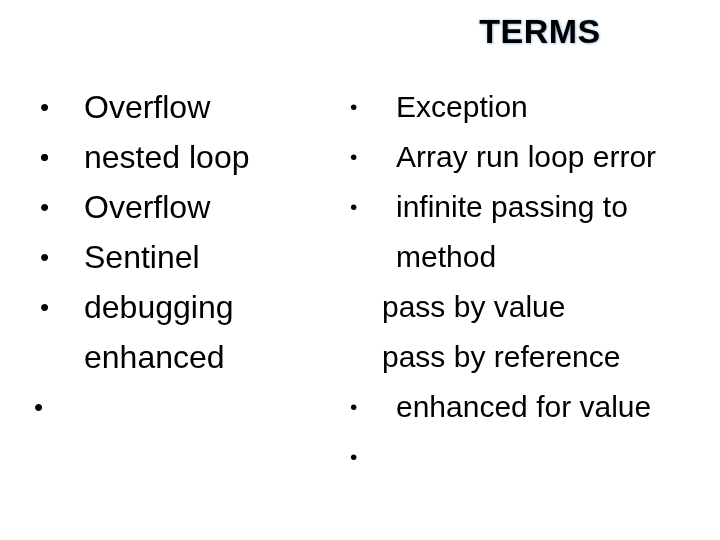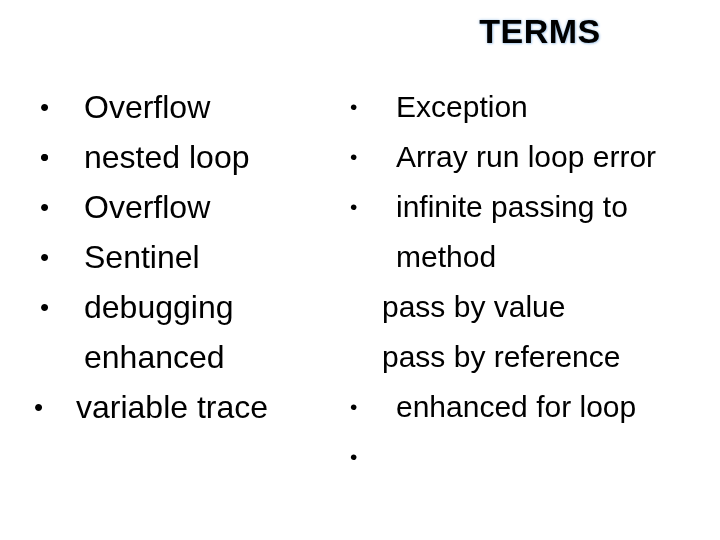--- a/index.html
+++ b/index.html
@@ -150,21 +150,20 @@
         <span>Sentinel</span>
       </li>
 
       <li class="bullet-item wrapped">
         <span class="dot">•</span>
         <span>debugging enhanced</span>
       </li>
 
       <li class="bullet-item outdent">
         <span class="dot">•</span>
-        <span>variable trace</span>
       </li>
 
     </ul>
   </div>
 
   <div class="column col-right">
     <ul class="bullet-list">
 
       <li class="bullet-item">
         <span class="dot">•</span>
@@ -184,21 +183,21 @@
       <li class="plain-line indent-shallow">
         <span>pass by value</span>
       </li>
 
       <li class="plain-line indent-shallow">
         <span>pass by reference</span>
       </li>
 
       <li class="bullet-item">
         <span class="dot">•</span>
-        <span>enhanced for loop</span>
+        <span>enhanced for value</span>
       </li>
 
       <li class="bullet-item">
         <span class="dot">•</span>
       </li>
 
     </ul>
   </div>
 
 </div>

